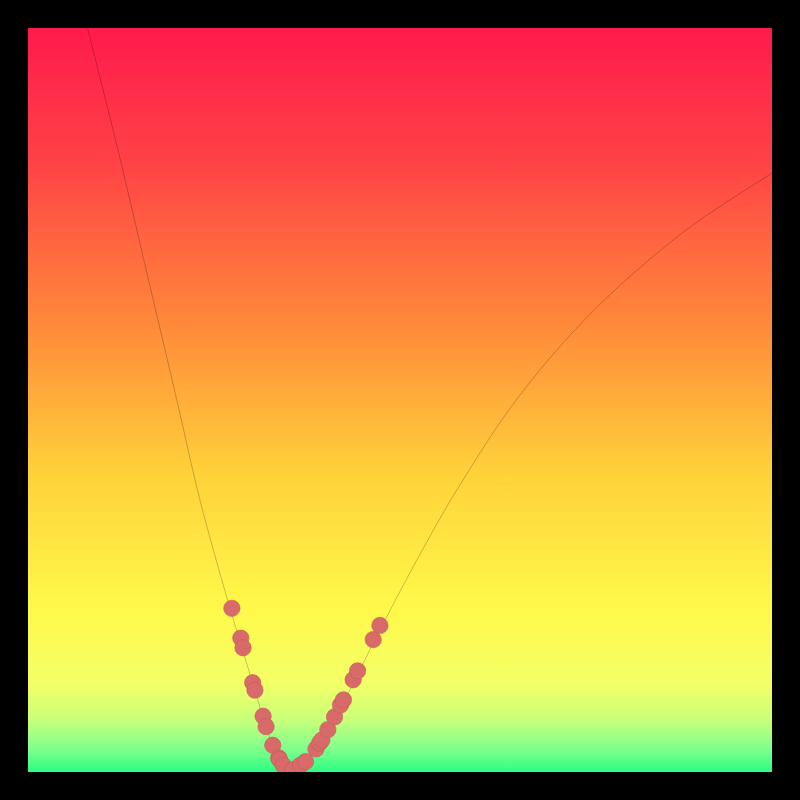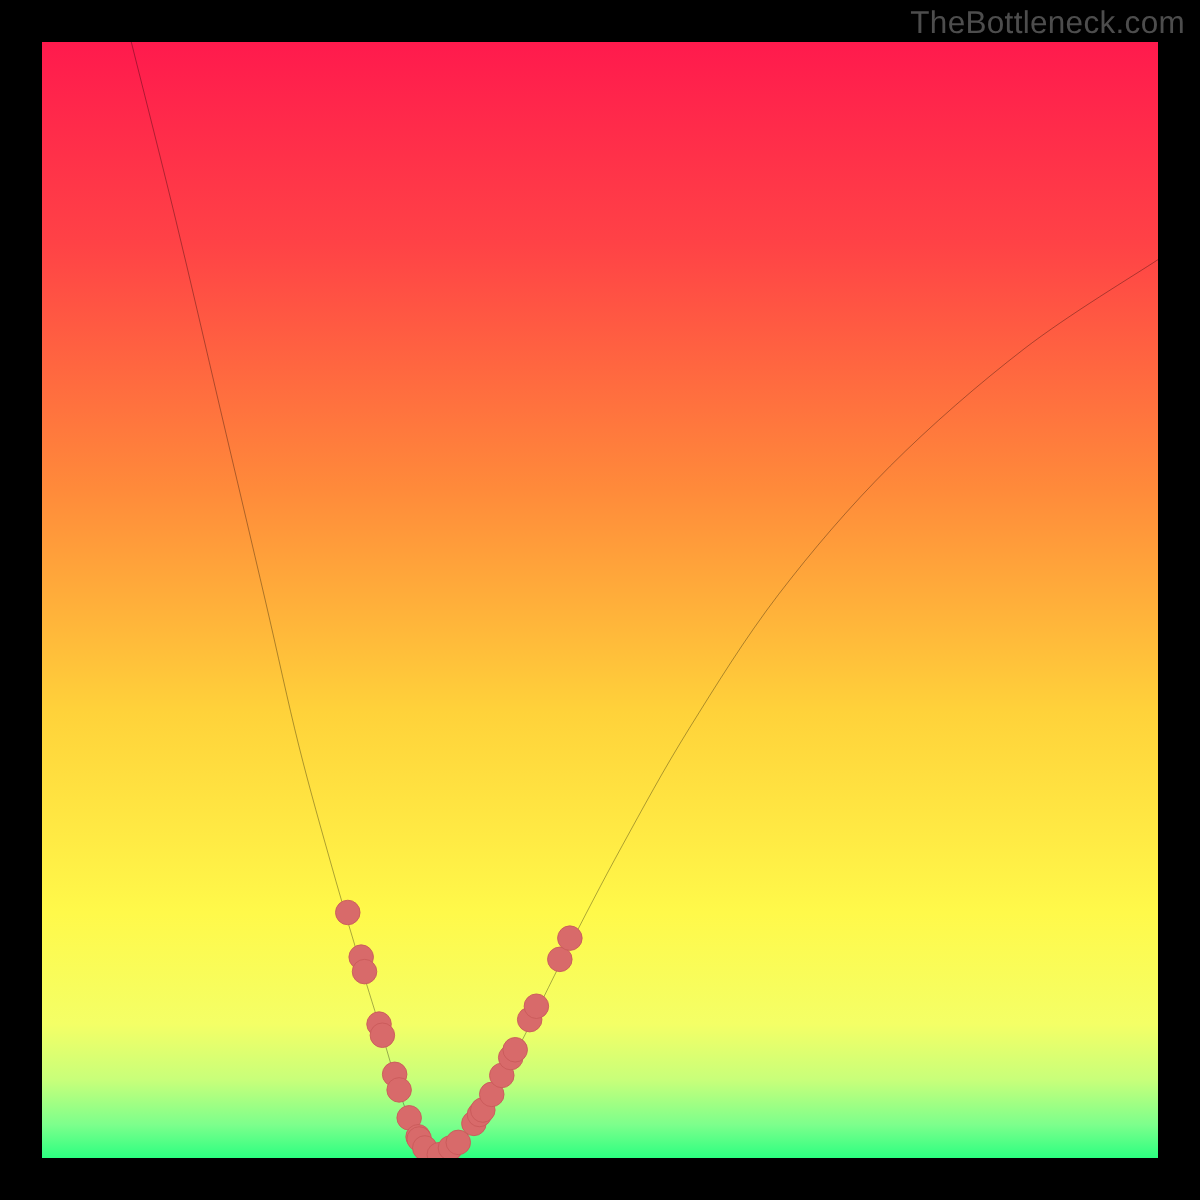--- a/index.html
+++ b/index.html
@@ -90,14 +90,13 @@
           <circle cx="42" cy="91" r="1.1" fill="#d86a6a" stroke="#c95a5a" stroke-width="0.08"></circle>
           <circle cx="42.4" cy="90.3" r="1.1" fill="#d86a6a" stroke="#c95a5a" stroke-width="0.08"></circle>
           <circle cx="43.7" cy="87.6" r="1.1" fill="#d86a6a" stroke="#c95a5a" stroke-width="0.08"></circle>
           <circle cx="44.3" cy="86.4" r="1.1" fill="#d86a6a" stroke="#c95a5a" stroke-width="0.08"></circle>
           <circle cx="46.4" cy="82.2" r="1.1" fill="#d86a6a" stroke="#c95a5a" stroke-width="0.08"></circle>
           <circle cx="47.3" cy="80.3" r="1.1" fill="#d86a6a" stroke="#c95a5a" stroke-width="0.08"></circle>
         </g>
     </svg>
   </div>
 
-  <div class="attrib">TheBottleneck.com</div>
 </div>
 
 </body></html>

